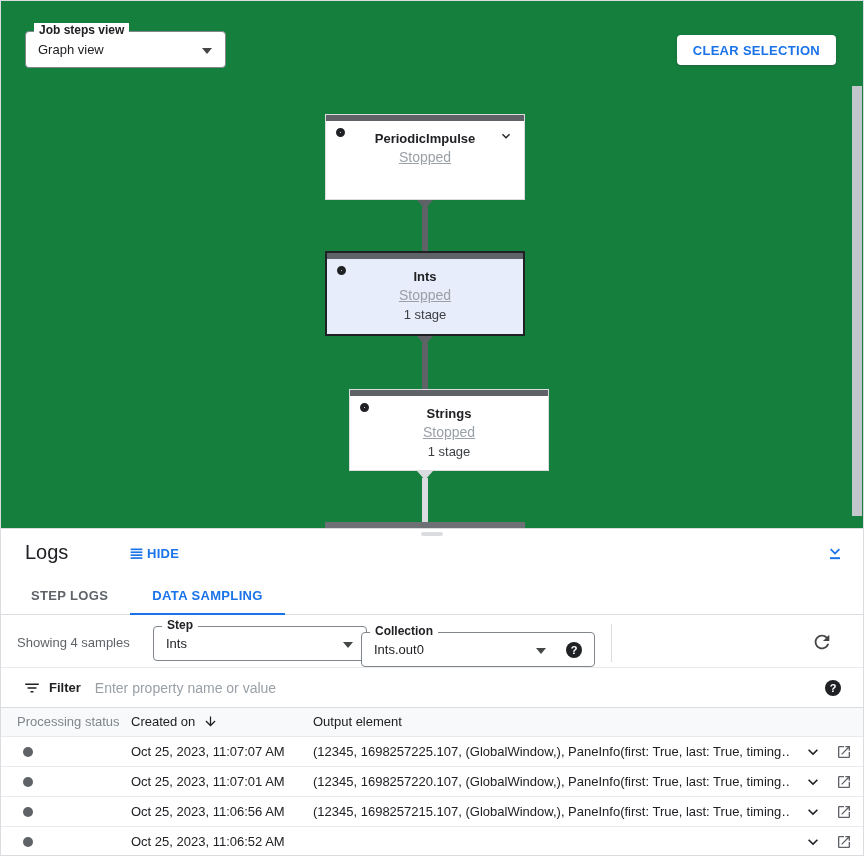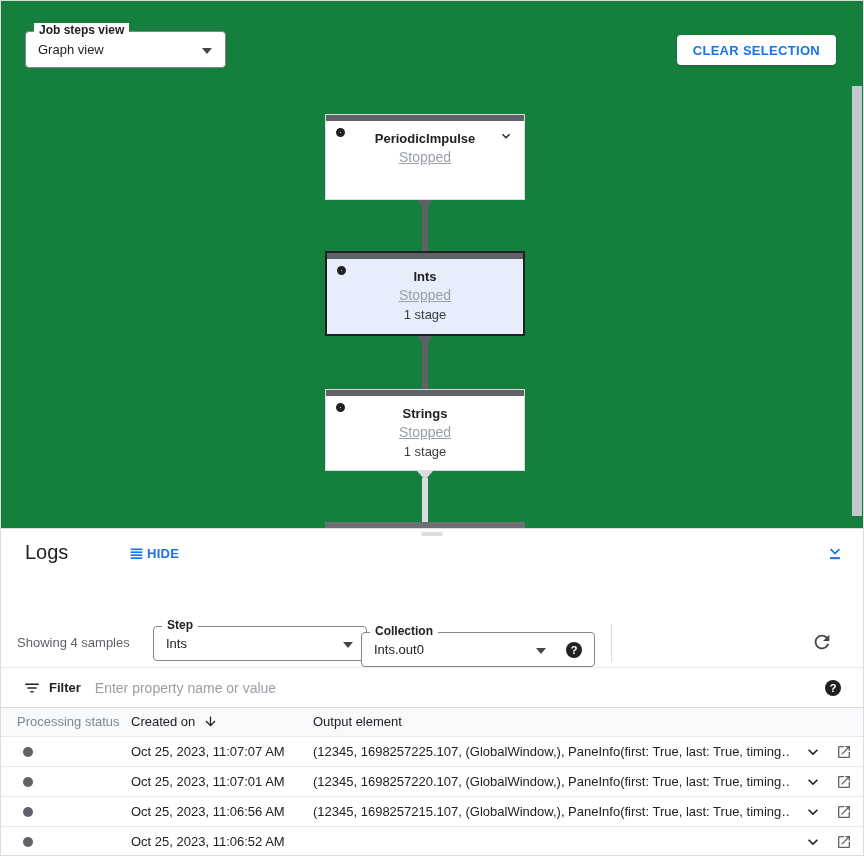--- a/index.html
+++ b/index.html
@@ -141,21 +141,21 @@
     <span class="topbar"></span>
     <span class="ring"></span>
     <div class="t">Ints</div>
     <div class="s">Stopped</div>
     <div class="g">1 stage</div>
   </div>
 
   <span class="edge-arrow" style="top:335px;"></span>
   <span class="edge-line" style="top:342px; height:46px;"></span>
 
-  <div class="node" style="top:388px; height:82px;">
+  <div class="node" style="top:388px; height:82px;margin-left:24px;">
     <span class="topbar"></span>
     <span class="ring"></span>
     <div class="t">Strings</div>
     <div class="s">Stopped</div>
     <div class="g">1 stage</div>
   </div>
 
   <span class="edge-arrow light" style="top:470px;"></span>
   <span class="edge-line light" style="top:477px; height:45px;"></span>
   <span class="cut-node-bar"></span>
@@ -177,20 +177,24 @@
       <span>HIDE</span>
     </button>
 
     <button class="collapse-btn">
       <svg viewBox="0 0 24 24" width="20" height="20" fill="currentColor">
         <path d="M7.41 6.59L12 11.17l4.59-4.58L18 8l-6 6-6-6z"></path>
         <rect x="6" y="17" width="12" height="2.4"></rect>
       </svg>
     </button>
 
+    <div class="tabs">
+      <button class="tab">STEP LOGS</button>
+      <button class="tab active">DATA SAMPLING</button>
+    </div>
 
     <div class="controls">
       <span class="showing">Showing 4 samples</span>
 
       <div class="mat-select" style="left:152px; top:10px; width:214px; height:35px;">
         <span class="flabel">Step</span>
         <span class="val">Ints</span>
         <span class="caret"></span>
       </div>
 

